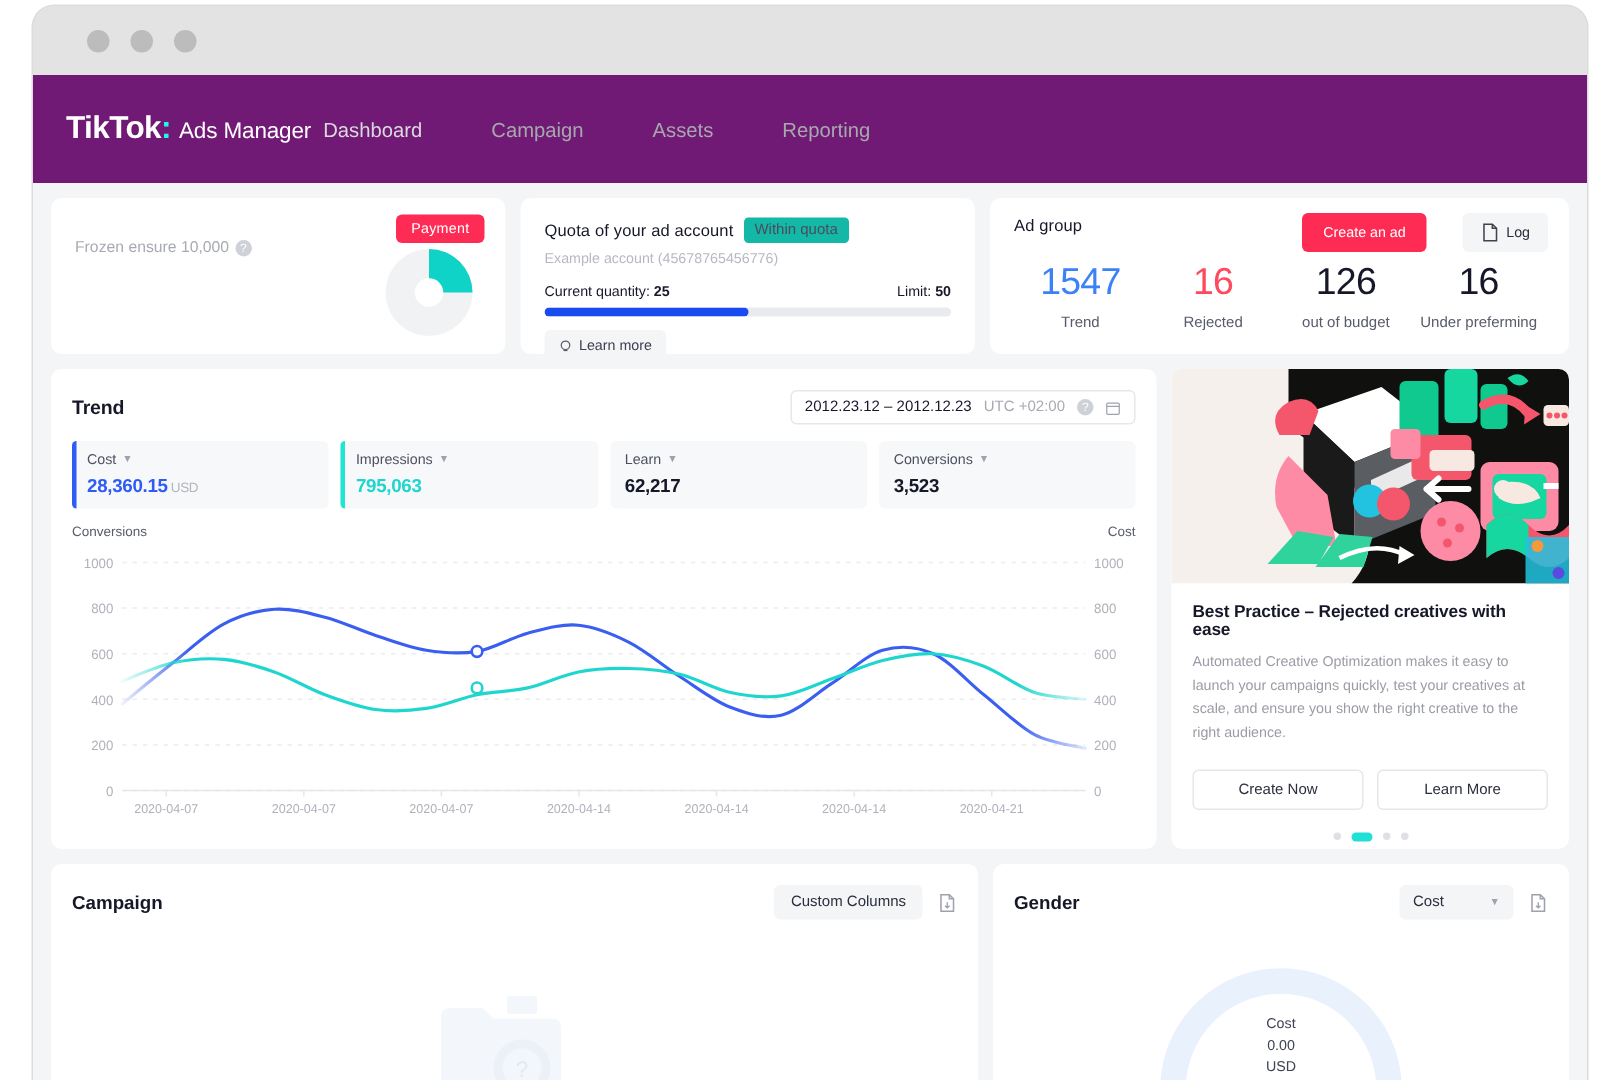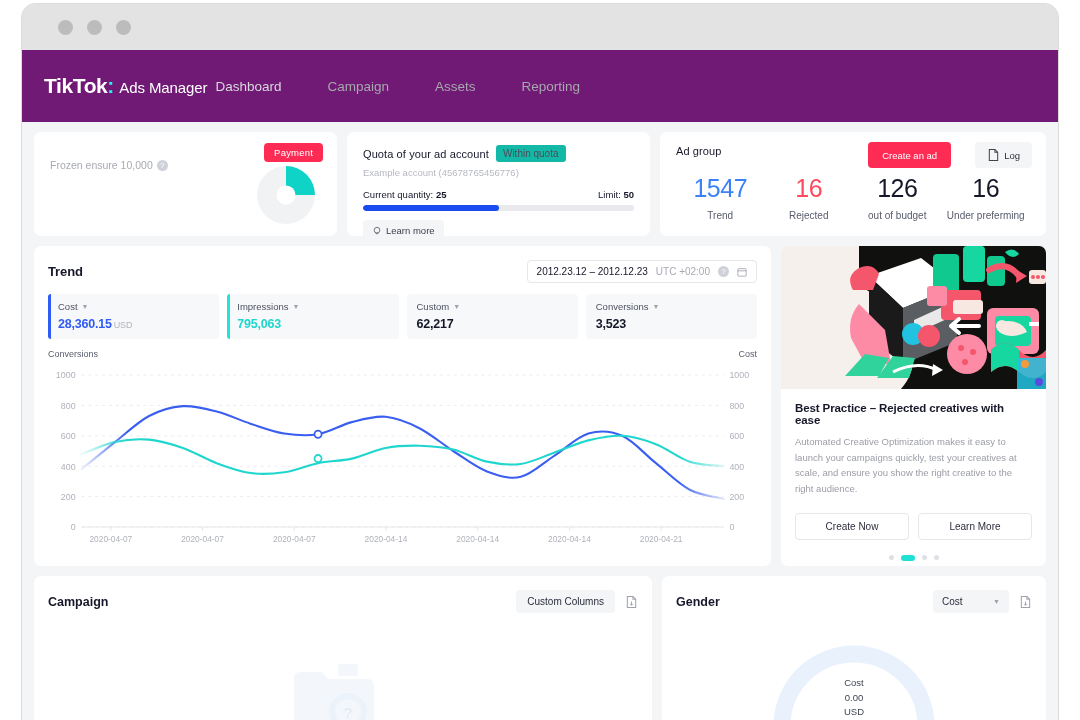--- a/index.html
+++ b/index.html
@@ -331,21 +331,21 @@
           </div>
           <div class="metric sel sel-teal">
             <div class="metric-name">
               <span>Impressions</span>
               <span class="caret">▼</span>
             </div>
             <div class="metric-val v-teal">795,063</div>
           </div>
           <div class="metric">
             <div class="metric-name">
-              <span>Custom</span>
+              <span>Learn</span>
               <span class="caret">▼</span>
             </div>
             <div class="metric-val">62,217</div>
           </div>
           <div class="metric">
             <div class="metric-name">
               <span>Conversions</span>
               <span class="caret">▼</span>
             </div>
             <div class="metric-val">3,523</div>

